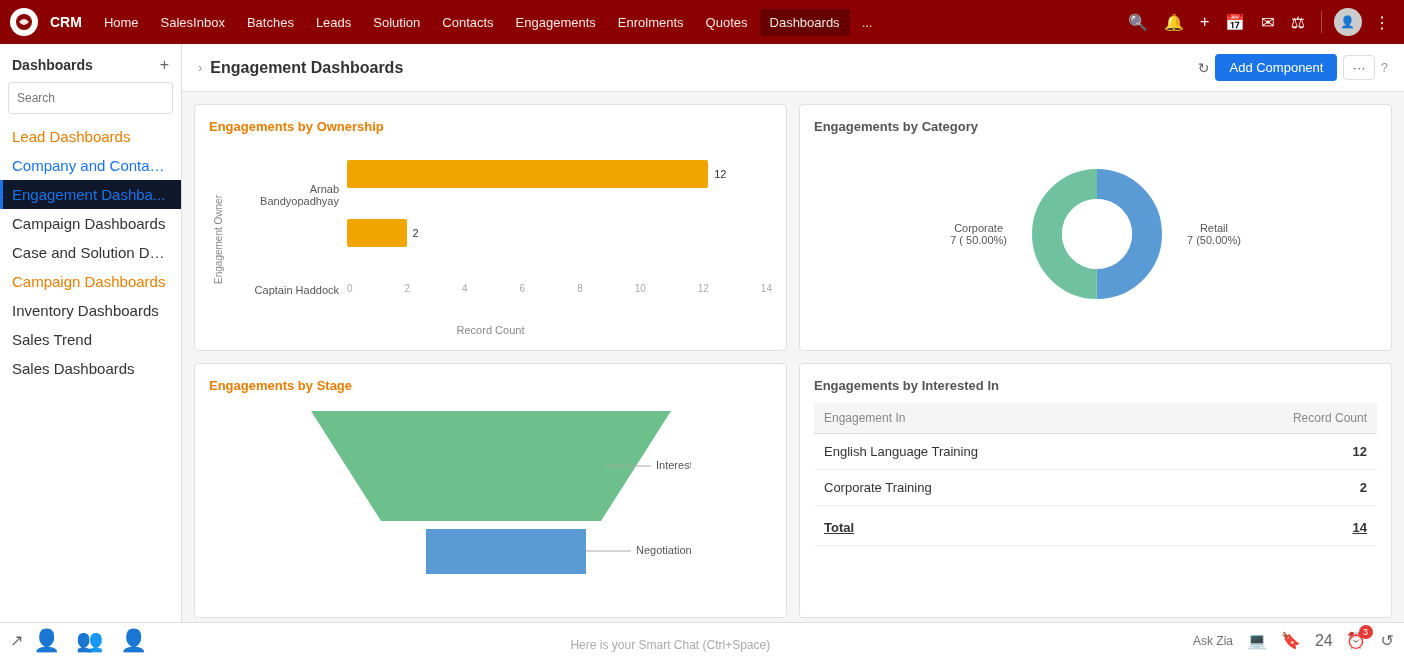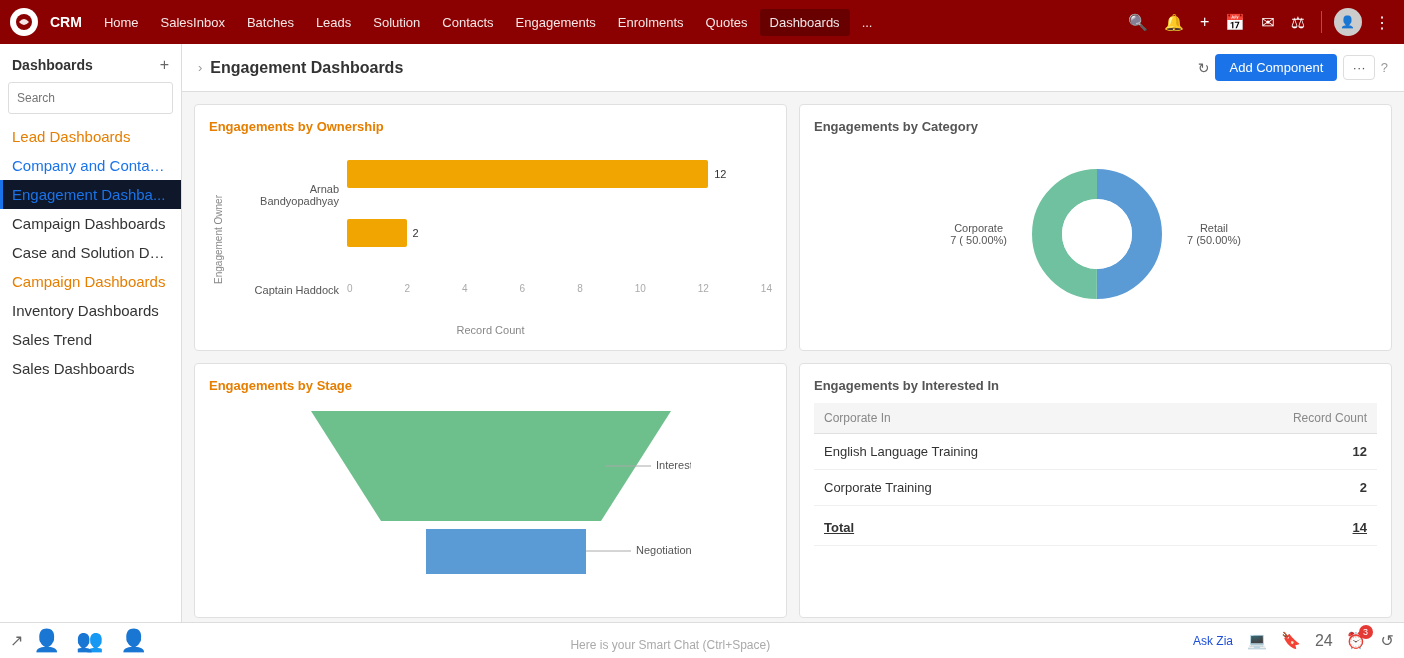--- a/index.html
+++ b/index.html
@@ -330,21 +330,21 @@
             <text x="345" y="143" font-size="11" fill="#555">Negotiation</text>
           </svg>
         </div>
       </div>
 
       <div class="chart-card">
         <div class="chart-title dark">Engagements by Interested In</div>
         <table class="data-table">
           <thead>
             <tr>
-              <th>Corporate In</th>
+              <th>Engagement In</th>
               <th class="right">Record Count</th>
             </tr>
           </thead>
           <tbody>
             <tr>
               <td>English Language Training</td>
               <td class="right">12</td>
             </tr>
             <tr>
               <td>Corporate Training</td>
@@ -366,21 +366,21 @@
   <span style="font-size:16px; color:#666; cursor:pointer;">↗</span>
   <div style="display:flex; gap:16px; align-items:center;">
     <span style="font-size:22px; cursor:pointer;">👤</span>
     <span style="font-size:22px; cursor:pointer;">👥</span>
     <span style="font-size:22px; cursor:pointer;">👤</span>
   </div>
   <div style="flex:1; text-align:center;margin-top:9px;">
     <span style="color:#aaa; font-size:12px;">Here is your Smart Chat (Ctrl+Space)</span>
   </div>
   <div style="display:flex; align-items:center; gap:14px;">
-    <span style="font-size:12px; color:#1d4ed8; cursor:pointer;">Ask Zia</span>
+    <span style="font-size:12px; color:#737373; cursor:pointer;">Ask Zia</span>
     <span style="font-size:16px; cursor:pointer;">💻</span>
     <span style="font-size:16px; cursor:pointer;">🔖</span>
     <span style="font-size:16px; cursor:pointer;">24</span>
     <span style="font-size:16px; cursor:pointer; position:relative;">
       ⏰
       <span style="background:#e53935; color:white; border-radius:50%; width:14px; height:14px; font-size:9px; display:inline-flex; align-items:center; justify-content:center; position:absolute; top:-6px; right:-6px;">3</span>
     </span>
     <span style="font-size:16px; cursor:pointer;">↺</span>
   </div>
 </div>

